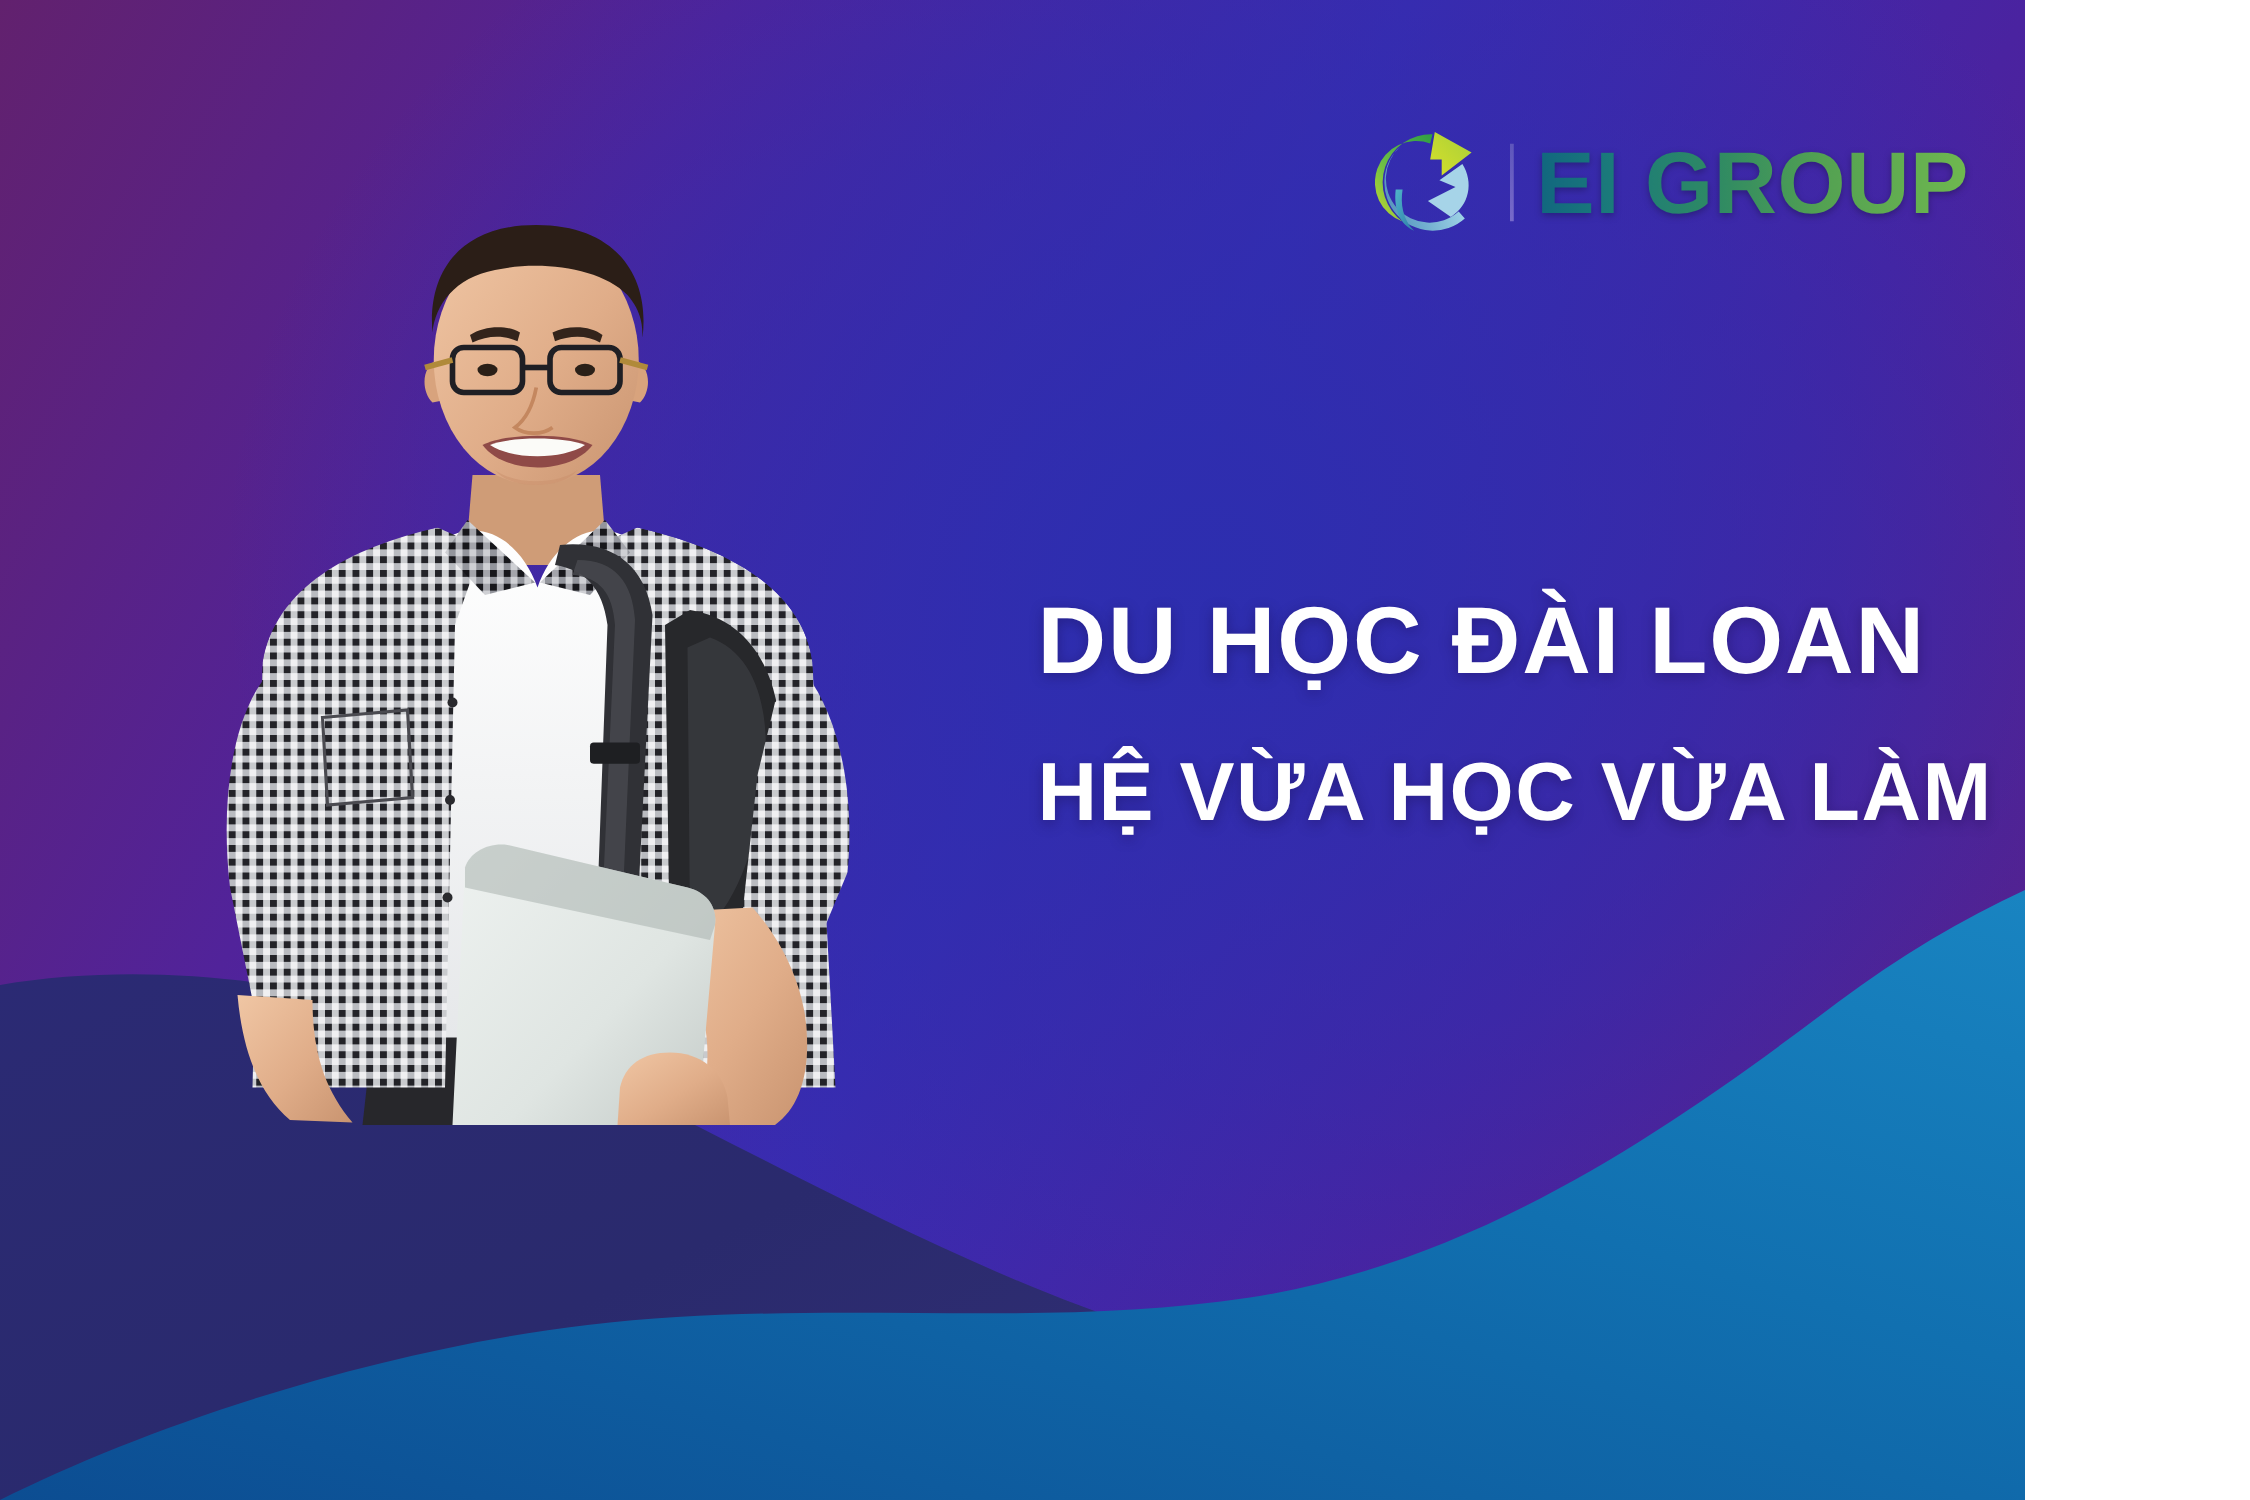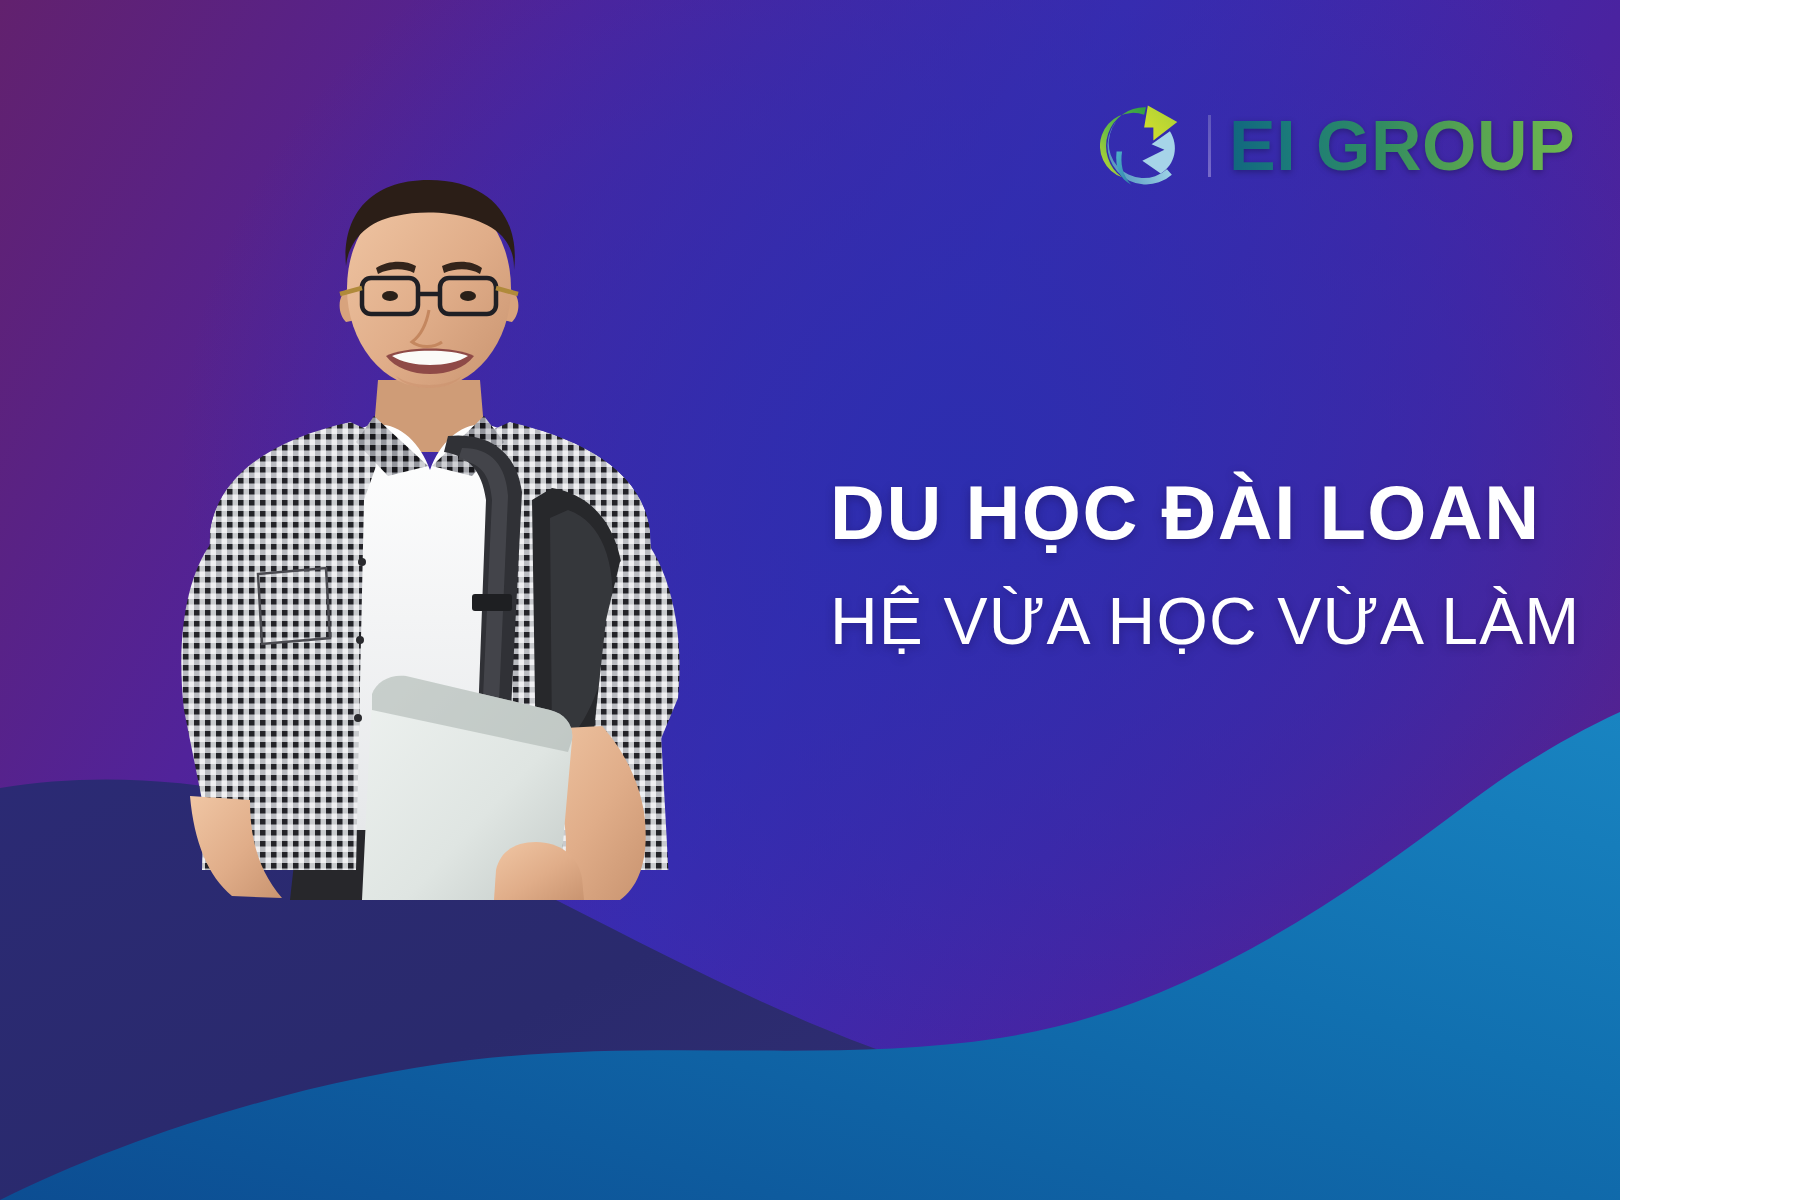--- a/index.html
+++ b/index.html
@@ -59,22 +59,22 @@
     width:880px;
     text-align:left;
   }
   .headline .line1 {
     font-size:76px; font-weight:bold; color:#ffffff;
     letter-spacing:1.5px; line-height:1.08;
     text-shadow:0 3px 10px rgba(20,10,60,.35);
     white-space:nowrap;
   }
   .headline .line2 {
-    margin-top:32px;
-    font-size:66px; font-weight:normal; color:#ffffff;
+    margin-top:44px;
+    font-size:66px; font-weight:bold; color:#ffffff;
     letter-spacing:1.2px; line-height:1.08;
     text-shadow:0 3px 10px rgba(20,10,60,.35);
     white-space:nowrap;
   }
 
   
   .student {
     position:absolute;
     left:150px; top:170px;
     width:560px; height:730px;

